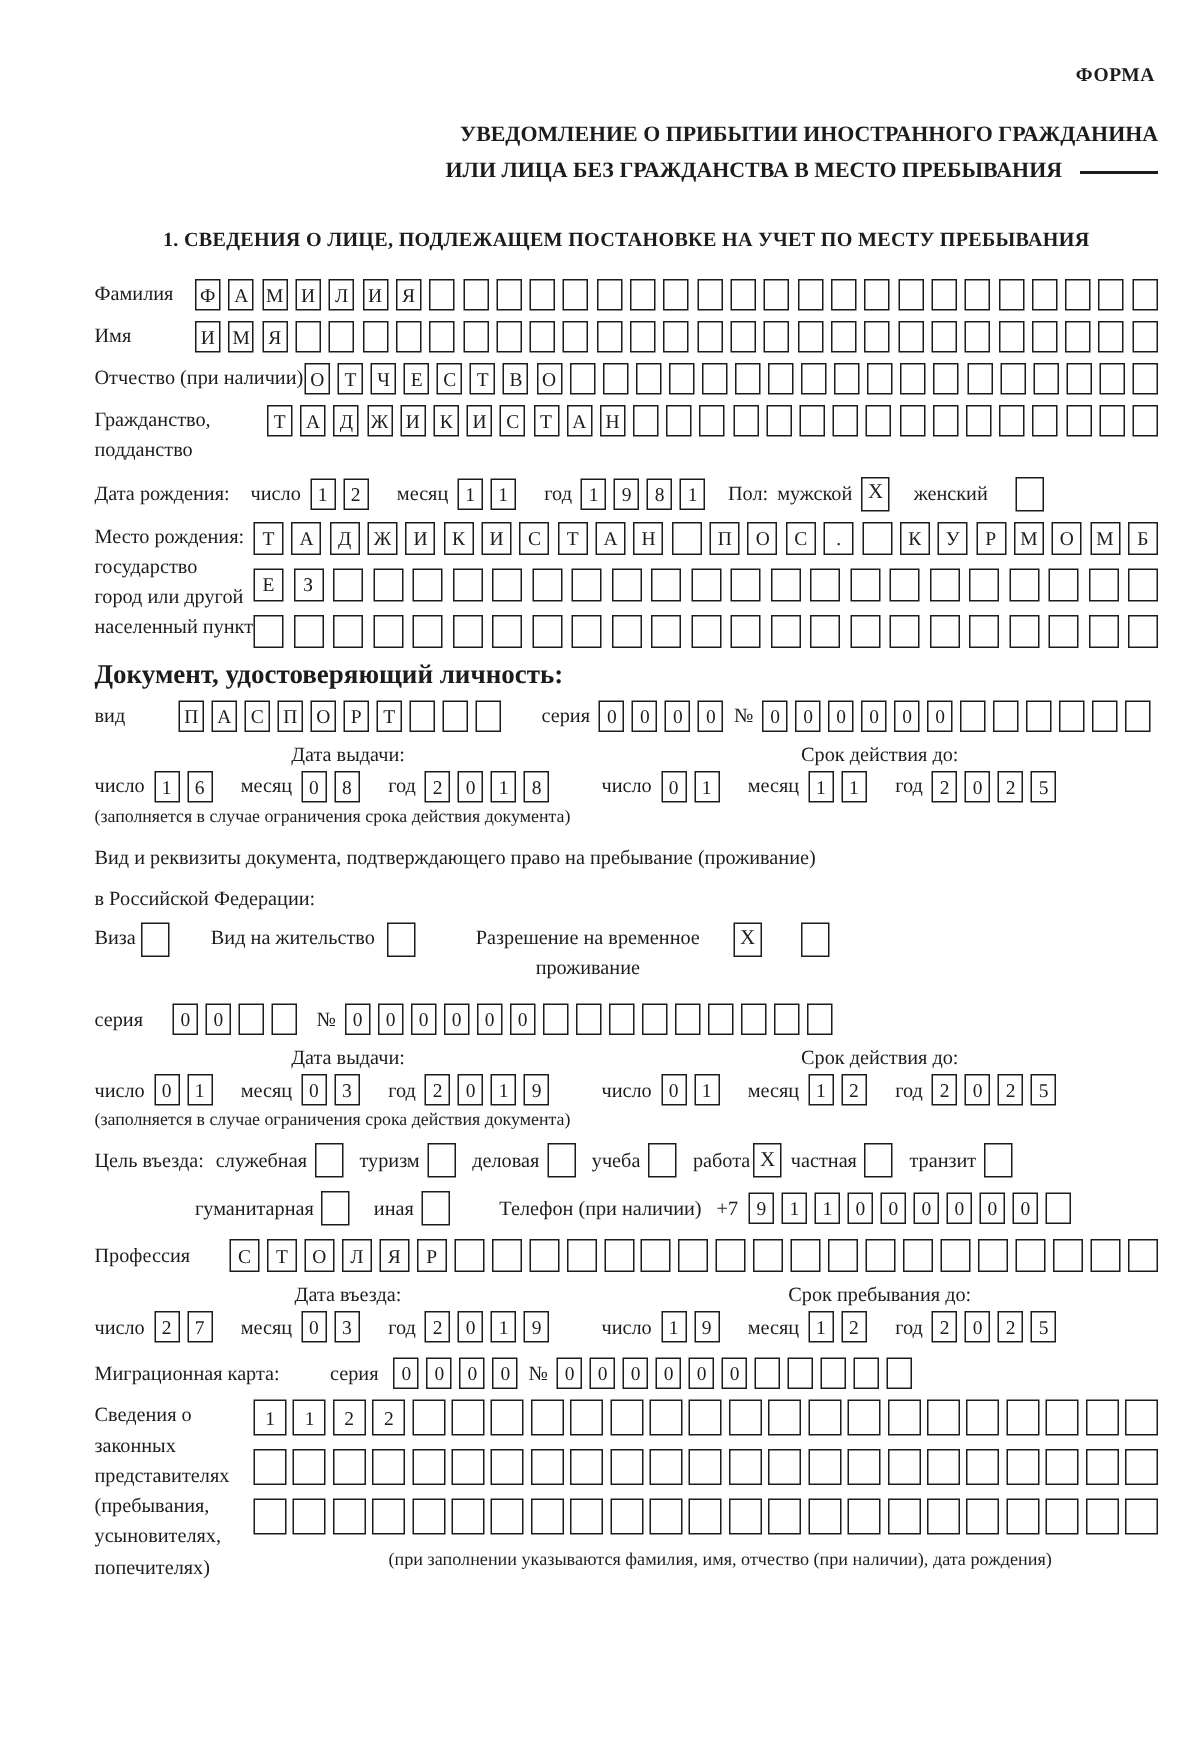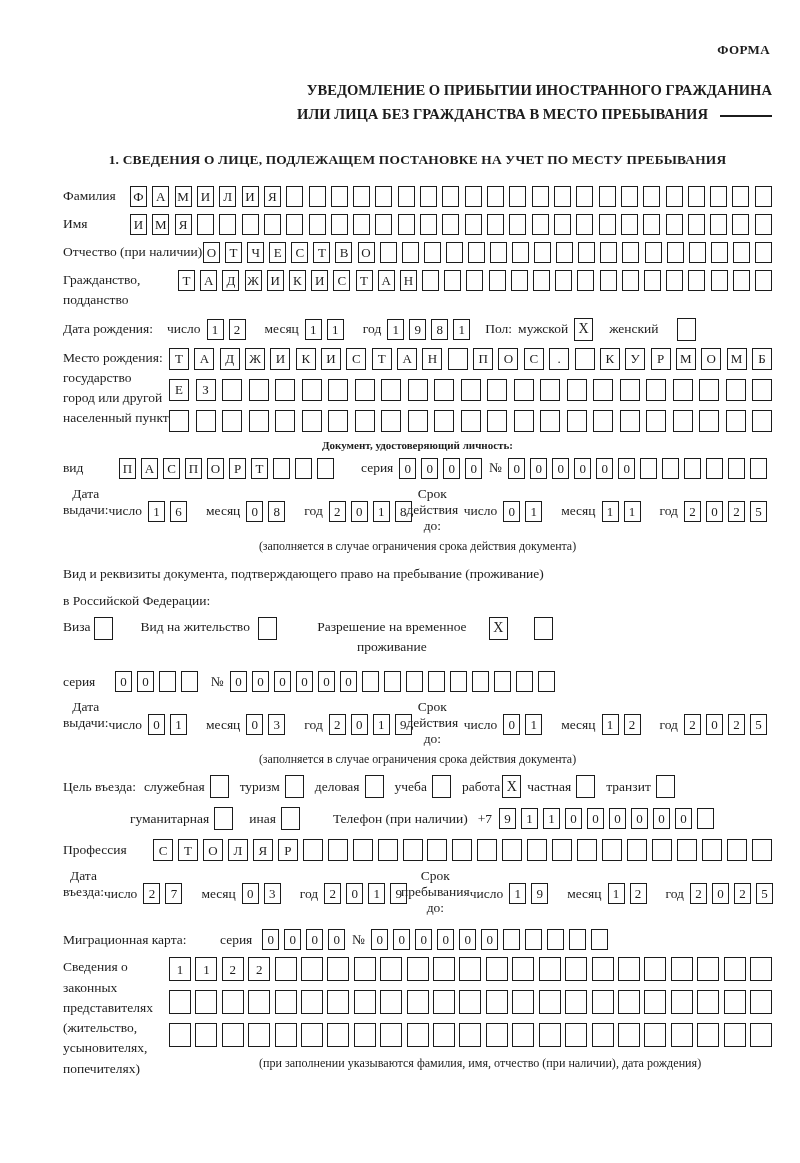--- a/index.html
+++ b/index.html
@@ -35,45 +35,45 @@
 
   .stack>.cells{margin-bottom:9px;}
   .stack>.cells:last-child{margin-bottom:0;}
 
   .inline{display:flex;align-items:center;flex-wrap:nowrap;}
   .dlbl{margin:0 6px 0 14px;}
   .dlbl.first{margin-left:0;}
 
   
   .dates-pair{display:flex;margin-bottom:2px;}
-  .dates-col{display:flex;flex-direction:row;}
+  .dates-col{display:flex;flex-direction:column;}
   .dates-col.left{width:338px;}
   .dates-col.right{flex:1;}
   .dates-head{text-align:center;margin-bottom:3px;}
-  .note{font-size:11.9px;text-align:center;margin:2px 0 8px 0;}
+  .note{font-size:11.9px;text-align:left;margin:2px 0 8px 0;}
 
   .para{line-height:1.75;margin-bottom:4px;}
 
   .opts{display:flex;align-items:flex-start;margin-bottom:14px;}
   .opt{display:flex;align-items:flex-start;margin-right:14px;}
   .opt .opt-lbl{margin-right:8px;line-height:1.5;}
   .opt .center{text-align:center;}
   .opt .wrap2{width:178px;} .opt .wrap3{width:180px;}
 
   .purpose{display:flex;align-items:center;margin-bottom:9px;}
   .purpose .pair{display:flex;align-items:center;margin-right:11px;}
   .purpose .pair:last-child{margin-right:0;justify-content:center;}
   .purpose .pair .plbl{margin-right:5px;}
   .indent{margin-left:67px;}
   .phone-lbl{margin:0 10px 0 22px;}
   .plus7{margin-right:7px;}
 
   .rep-note{font-size:12.1px;margin:8px 0 0 90px;}
   .mt10{margin-top:10px;} .mt4{margin-top:4px;}
-  .dochead{text-align:center;font-weight:bold;font-size:11px;margin:4px 0 7px 0;}
+  .dochead{font-weight:bold;font-size:18px;margin:4px 0 7px 0;}
 </style>
 </head>
 <body>
 
 <div class="page">
 
   <div class="forma">ФОРМА</div>
 
   <div class="title">
     <div>УВЕДОМЛЕНИЕ О ПРИБЫТИИ ИНОСТРАННОГО ГРАЖДАНИНА</div>
@@ -716,21 +716,21 @@
           <span class="cell"></span>
           <span class="cell"></span>
         </span>
     </div>
 
     <div class="frow mt4">
       <div class="lbl w106">
         <div>Сведения о</div>
         <div>законных</div>
         <div>представителях</div>
-        <div>(жительство,</div>
+        <div>(пребывания,</div>
         <div>усыновителях,</div>
         <div>попечителях)</div>
       </div>
       <div class="grow stack">
         <div class="cells lg spread">
             <span class="cell">1</span>
             <span class="cell">1</span>
             <span class="cell">2</span>
             <span class="cell">2</span>
             <span class="cell"></span>

